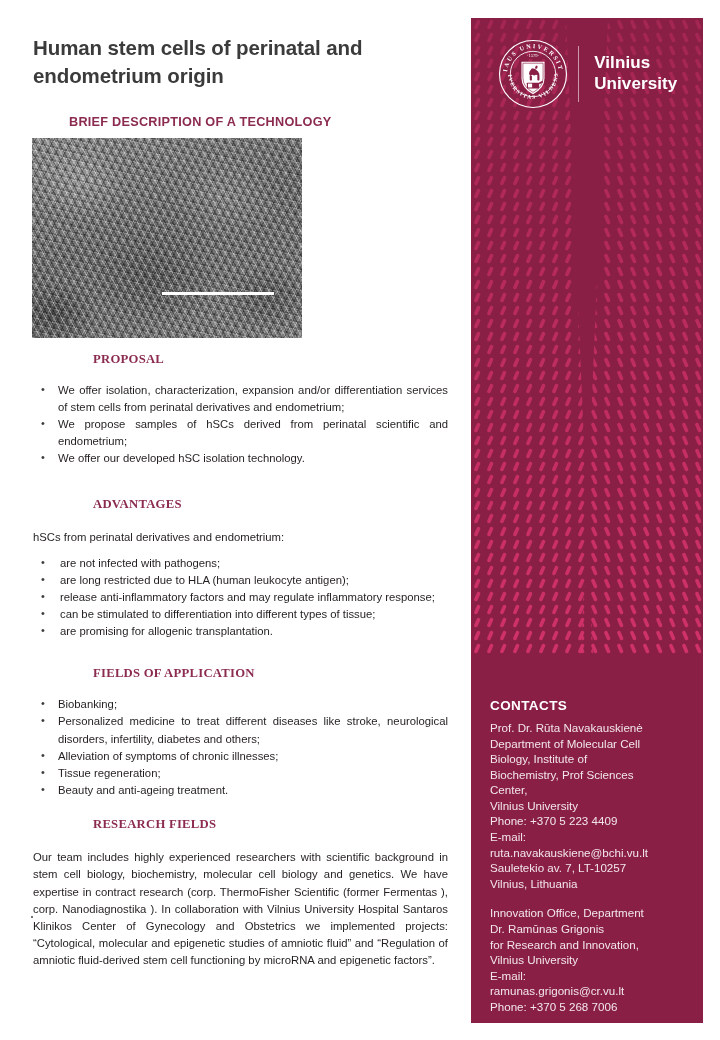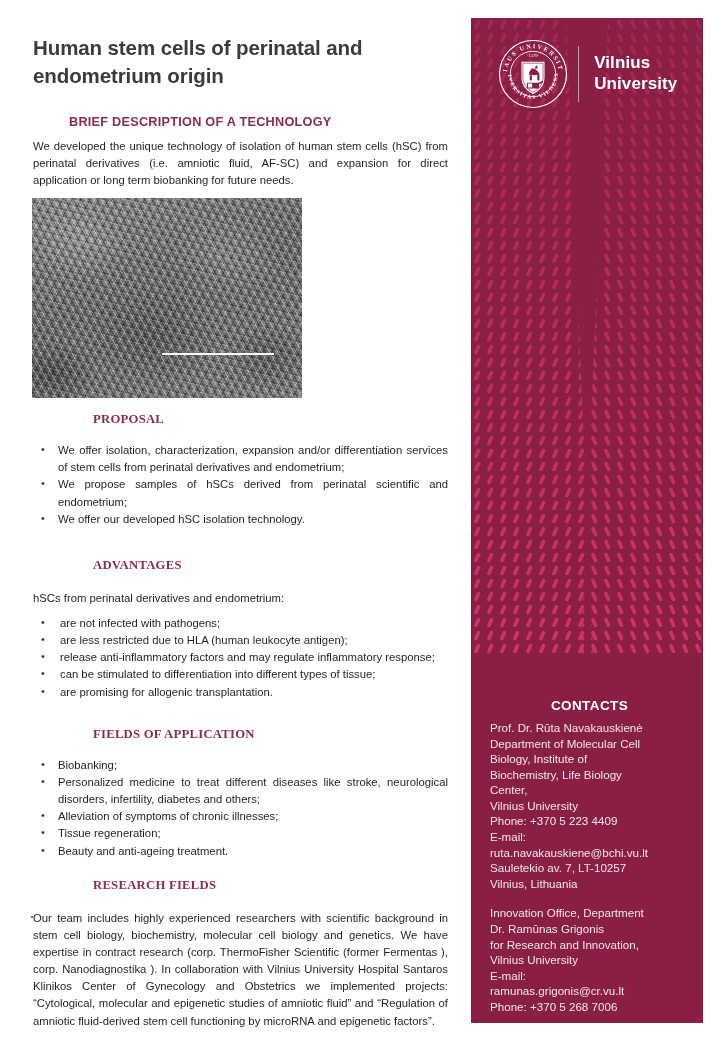--- a/index.html
+++ b/index.html
@@ -173,41 +173,39 @@
     width: 232px;
     padding: 20px 14px 0 19px;
     z-index: 5;
   }
   #contacts-heading {
     color: #ffffff;
     font-size: 13.5px;
     font-weight: bold;
     letter-spacing: 0.4px;
     margin-bottom: 7px;
-    text-align: center;
   }
   .contact-line {
     color: #f2e6ea;
     font-size: 11.6px;
     line-height: 1.345;
   }
   .contact-gap { height: 14px; }
 </style>
 </head>
 <body>
 
 <div id="page">
 
   <div id="left-col">
 
     <h1 id="doc-title">Human stem cells of perinatal and endometrium origin</h1>
 
     <div>
       <div class="section-heading">BRIEF DESCRIPTION OF A TECHNOLOGY</div>
-      <p class="body-text">We developed the unique technology of isolation of human stem cells (hSC) from perinatal derivatives (i.e. amniotic fluid, AF-SC) and expansion for direct application or long term biobanking for future needs.</p>
     </div>
 
     <div id="micrograph-wrap">
       <div id="micrograph"></div>
       <div id="scale-bar"></div>
     </div>
 
     <div class="gap-14"></div>
 
     <div>
@@ -221,21 +219,21 @@
     </div>
 
     <div class="gap-30"></div>
 
     <div>
       <div class="section-heading indent">ADVANTAGES</div>
       <div class="gap-8"></div>
       <div class="lead-line">hSCs from perinatal derivatives and endometrium:</div>
       <ul class="bullets tight">
         <li>are not infected with pathogens;</li>
-        <li>are less restricted due to HLA (human leukocyte antigen);</li>
+        <li>are long restricted due to HLA (human leukocyte antigen);</li>
         <li>release anti-inflammatory factors and may regulate inflammatory response;</li>
         <li>can be stimulated to differentiation into different types of tissue;</li>
         <li>are promising for allogenic transplantation.</li>
       </ul>
     </div>
 
     <div class="gap-26"></div>
 
     <div>
       <div class="section-heading indent">FIELDS OF APPLICATION</div>
@@ -326,21 +324,21 @@
         <div>University</div>
       </div>
     </div>
 
     <div id="contacts-block">
       <div id="contacts-heading">CONTACTS</div>
       <div>
         <div class="contact-line">Prof. Dr. Rūta Navakauskienė</div>
         <div class="contact-line">Department of Molecular Cell</div>
         <div class="contact-line">Biology, Institute of</div>
-        <div class="contact-line">Biochemistry, Life Biology</div>
+        <div class="contact-line">Biochemistry, Prof Sciences</div>
         <div class="contact-line">Center,</div>
         <div class="contact-line">Vilnius University</div>
         <div class="contact-line">Phone: +370 5 223 4409</div>
         <div class="contact-line">E-mail:</div>
         <div class="contact-line">ruta.navakauskiene@bchi.vu.lt</div>
         <div class="contact-line">Sauletekio av. 7, LT-10257</div>
         <div class="contact-line">Vilnius, Lithuania</div>
       </div>
       <div class="contact-gap"></div>
       <div>

